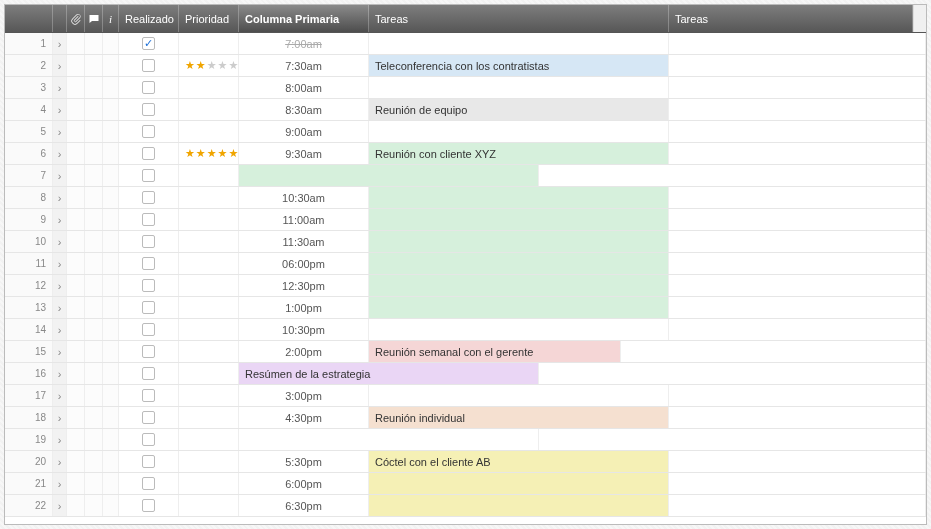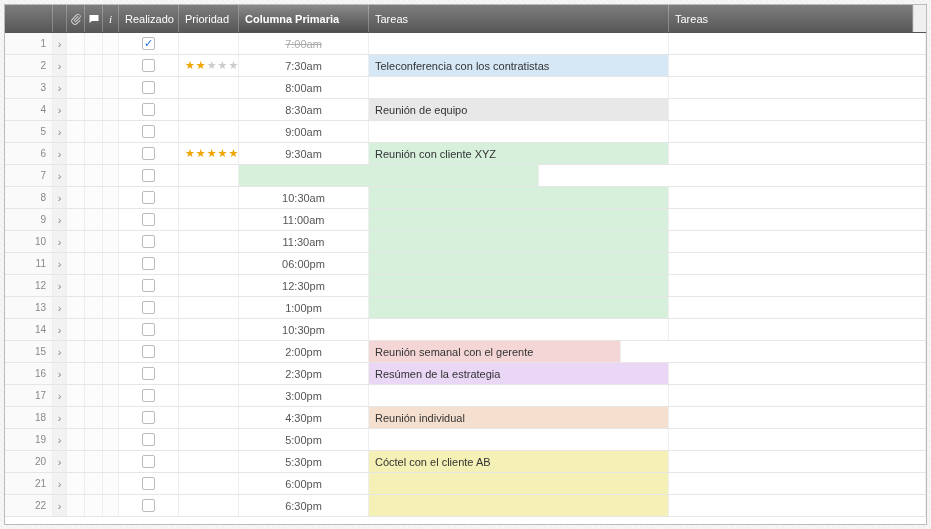--- a/index.html
+++ b/index.html
@@ -436,21 +436,20 @@
         <div class="row">
           <div class="cell rownum" style="width:48px">16</div>
           <div class="cell expand" style="width:14px">›</div>
           <div class="cell small" style="width:18px"></div>
           <div class="cell small" style="width:18px"></div>
           <div class="cell small" style="width:16px"></div>
           <div class="cell" style="width:60px;justify-content:center">
             <span class="chk"></span>
           </div>
           <div class="cell" style="width:60px"></div>
-          <div class="cell time" style="width:130px">2:30pm</div>
           <div class="cell task-cell" style="width:300px">
             <span class="colorfill" style="background:#ead6f5"></span>
             <span class="txt">Resúmen de la estrategia</span>
           </div>
           <div class="cell" style="flex:1"></div>
         </div>
         <div class="row">
           <div class="cell rownum" style="width:48px">17</div>
           <div class="cell expand" style="width:14px">›</div>
           <div class="cell small" style="width:18px"></div>
@@ -486,21 +485,20 @@
         <div class="row">
           <div class="cell rownum" style="width:48px">19</div>
           <div class="cell expand" style="width:14px">›</div>
           <div class="cell small" style="width:18px"></div>
           <div class="cell small" style="width:18px"></div>
           <div class="cell small" style="width:16px"></div>
           <div class="cell" style="width:60px;justify-content:center">
             <span class="chk"></span>
           </div>
           <div class="cell" style="width:60px"></div>
-          <div class="cell time" style="width:130px">5:00pm</div>
           <div class="cell task-cell" style="width:300px">
             <span class="txt"></span>
           </div>
           <div class="cell" style="flex:1"></div>
         </div>
         <div class="row">
           <div class="cell rownum" style="width:48px">20</div>
           <div class="cell expand" style="width:14px">›</div>
           <div class="cell small" style="width:18px"></div>
           <div class="cell small" style="width:18px"></div>

